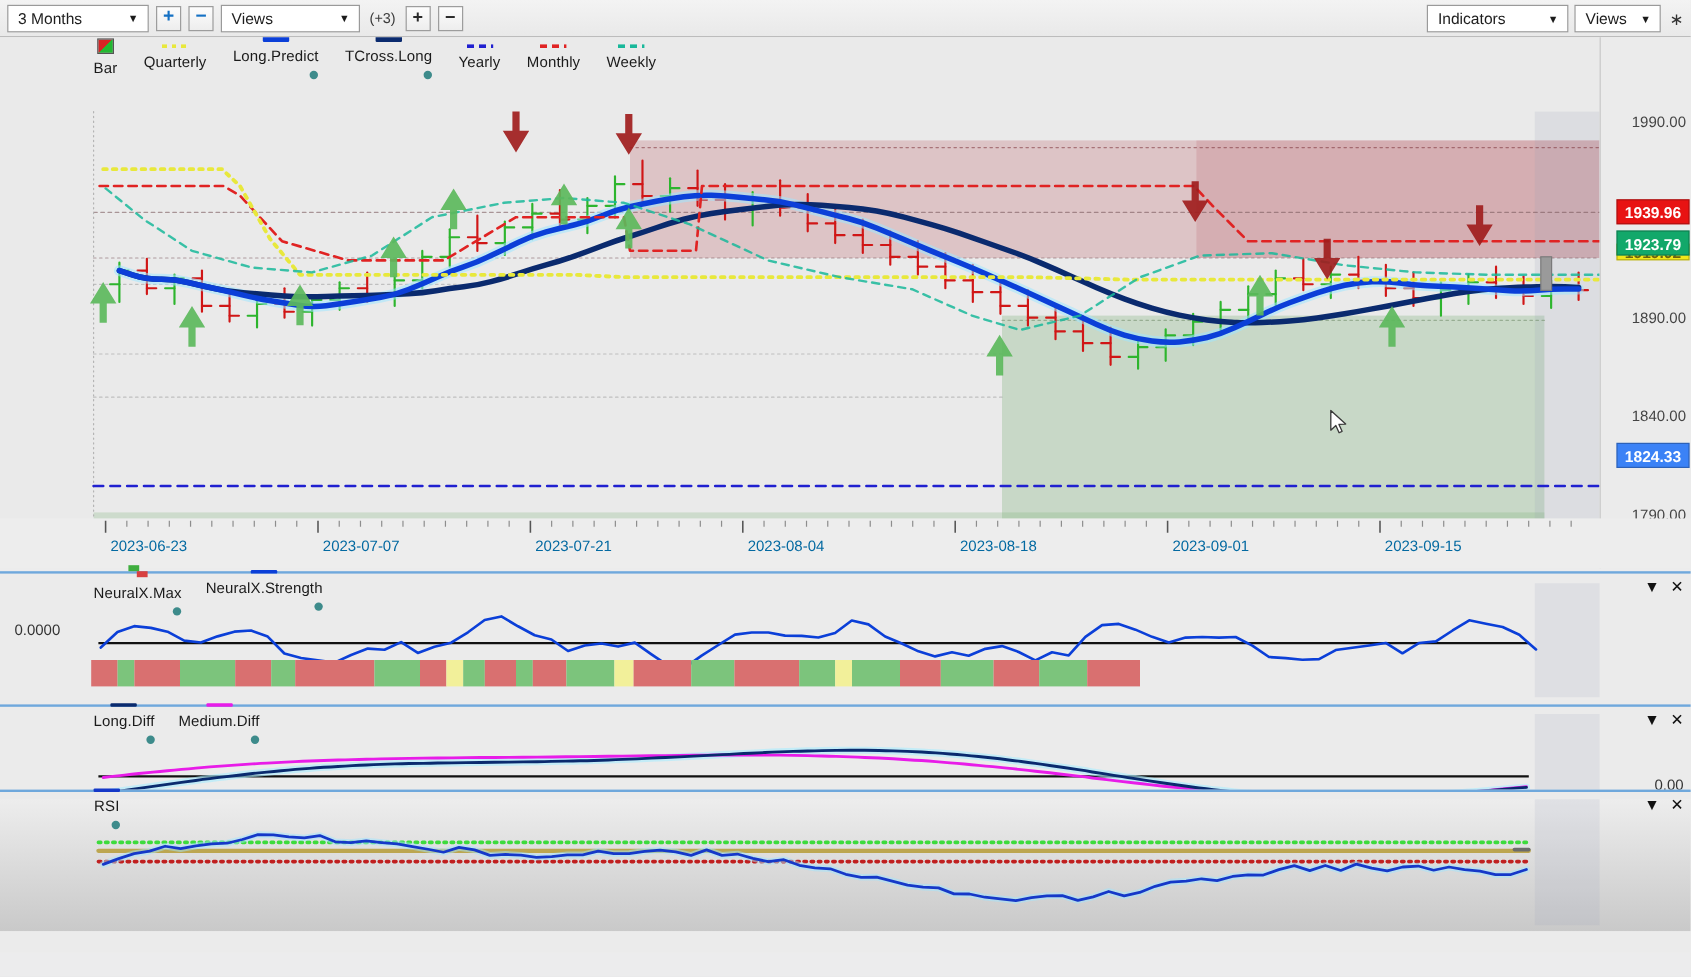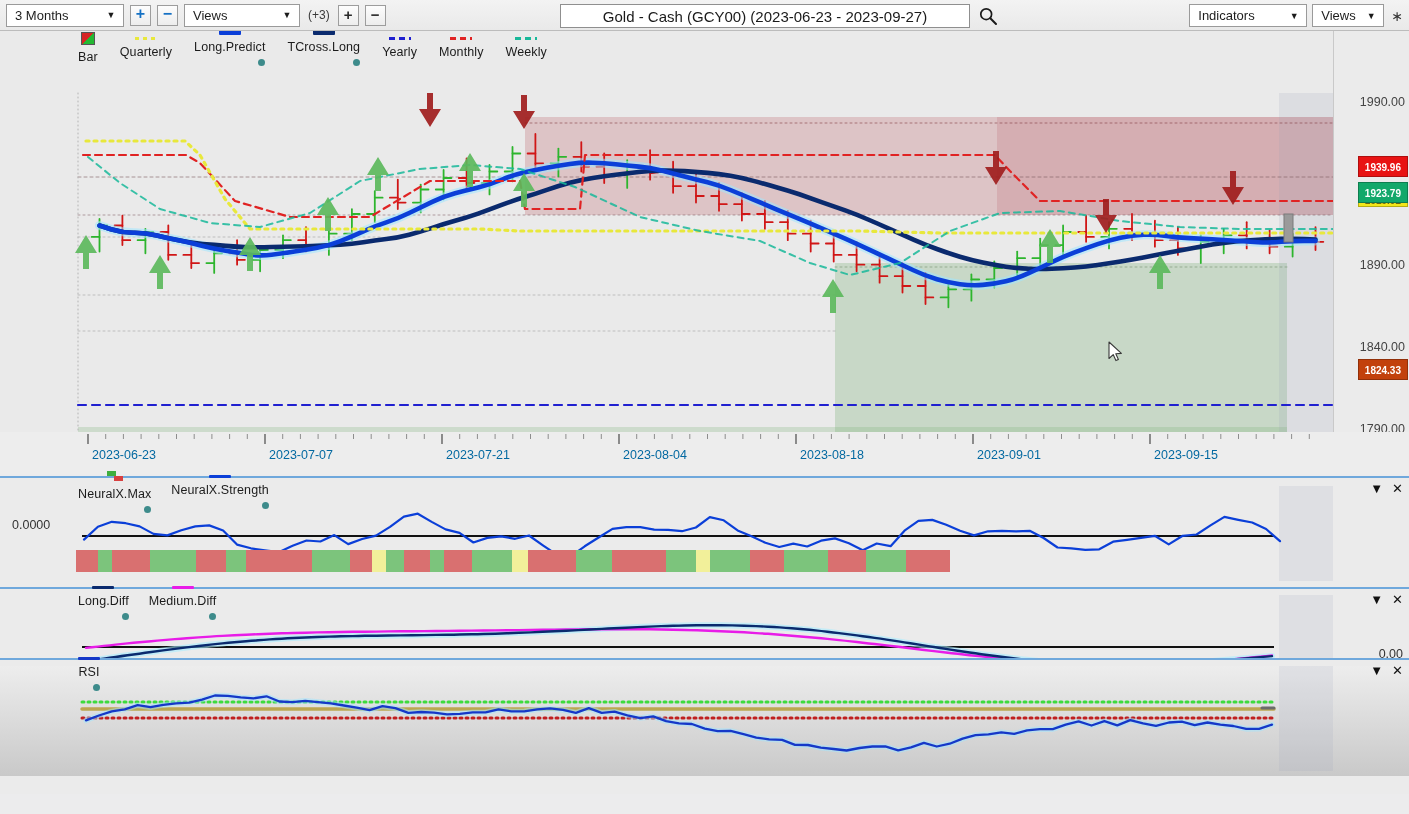--- a/index.html
+++ b/index.html
@@ -109,22 +109,22 @@
   #price-axis {
     position: absolute; right: 0; top: 31px; width: 76px; height: 443px;
     background: #ebebeb; border-left: 1px solid #c9c9c9;
   }
   .axis-tick {
     position: absolute; right: 4px; font-size: 12.5px; color: #444;
     white-space: nowrap;
   }
   .price-tag {
     position: absolute; right: 1px; height: 21px; line-height: 21px;
-    padding: 0 6px; font-size: 10px; font-weight: bold; color: #fff;
-    white-space: nowrap; border: 1px solid rgba(0,0,0,.25);
+    padding: 0 6px; font-size: 13px; font-weight: bold; color: #fff;
+    white-space: nowrap; border: 1px solid rgba(0,0,0,.25); margin-top: 10px;
   }
 
   
   #date-axis {
     position: absolute; left: 0; top: 432px; width: 1409px; height: 42px;
     background: #ededed;
   }
   .date-lbl {
     position: absolute; top: 16px; font-size: 12.5px; color: #0369a1;
     transform: translateX(-50%); white-space: nowrap;
@@ -173,27 +173,20 @@
     <div class="sq-btn">−</div>
 
     <div class="combo" id="interval-combo">
       <span class="cval">Views</span>
       <span class="carrow">▼</span>
     </div>
     <span class="plusminus-count">(+3)</span>
     <div class="sq-btn dark">+</div>
     <div class="sq-btn dark">−</div>
 
-    <div id="symbol-wrap">
-      <div id="symbol-field">Gold - Cash (GCY00) (2023-06-23 - 2023-09-27)</div>
-      <svg id="search-icon" viewBox="0 0 20 20">
-        <circle cx="8.2" cy="8.2" r="5.4" fill="none" stroke="#1a1a1a" stroke-width="1.7"></circle>
-        <line x1="12.3" y1="12.3" x2="18" y2="18" stroke="#1a1a1a" stroke-width="2" stroke-linecap="round"></line>
-      </svg>
-    </div>
 
     <div id="right-tools">
       <div class="combo" id="indicators-combo">
         <span class="cval">Indicators</span>
         <span class="carrow">▼</span>
       </div>
       <div class="combo" id="views-combo">
         <span class="cval">Views</span>
         <span class="carrow">▼</span>
       </div>
@@ -451,21 +444,21 @@
   </div>
 
   <div id="price-axis">
       <div class="axis-tick" style="top: 63.8889px; text-align: right;">1990.00</div>
       <div class="axis-tick" style="top: 227.444px;">1890.00</div>
       <div class="axis-tick" style="top: 309.222px;">1840.00</div>
       <div class="axis-tick" style="top: 391px;">1790.00</div>
       <div class="price-tag" style="top: 125px; background: rgb(232, 19, 19); color: rgb(255, 255, 255); z-index: 3;">1939.96</div>
       <div class="price-tag" style="top: 151px; background: rgb(18, 168, 106); color: rgb(255, 255, 255); z-index: 3;">1923.79</div>
       <div class="price-tag" style="top: 162px; background: rgb(242, 231, 26); color: rgb(109, 100, 16); z-index: 1; height: 14px; line-height: 13px;">1919.02</div>
-      <div class="price-tag" style="top: 328px; background: #c2410c; color: rgb(255, 255, 255); z-index: 3;">1824.33</div>
+      <div class="price-tag" style="top: 328px; background: #3b82f6; color: rgb(255, 255, 255); z-index: 3;">1824.33</div>
     </div>
 
   <div id="date-axis">
     <svg width="1409" height="14" style="position:absolute;left:0;top:0" id="date-ticks">
         <line x1="88" y1="2" x2="88" y2="12" stroke="#555" stroke-width="1.3"></line>
         <line x1="105.7" y1="2" x2="105.7" y2="7" stroke="#8d8d8d" stroke-width="1"></line>
         <line x1="123.4" y1="2" x2="123.4" y2="7" stroke="#8d8d8d" stroke-width="1"></line>
         <line x1="141.1" y1="2" x2="141.1" y2="7" stroke="#8d8d8d" stroke-width="1"></line>
         <line x1="158.8" y1="2" x2="158.8" y2="7" stroke="#8d8d8d" stroke-width="1"></line>
         <line x1="176.5" y1="2" x2="176.5" y2="7" stroke="#8d8d8d" stroke-width="1"></line>

